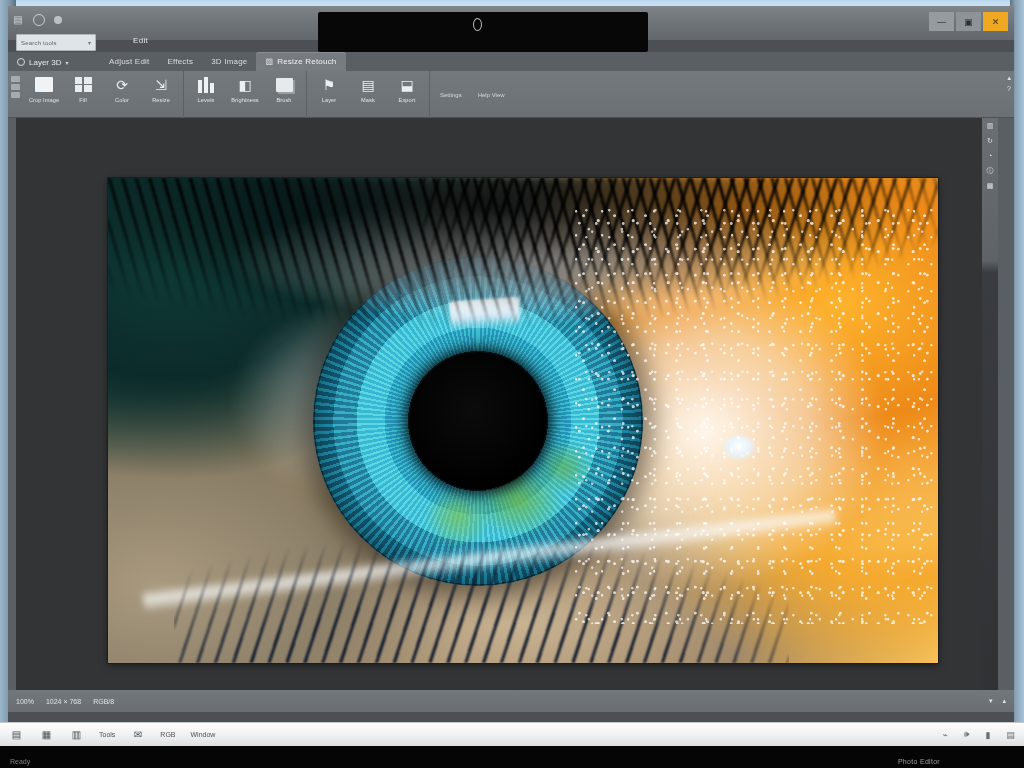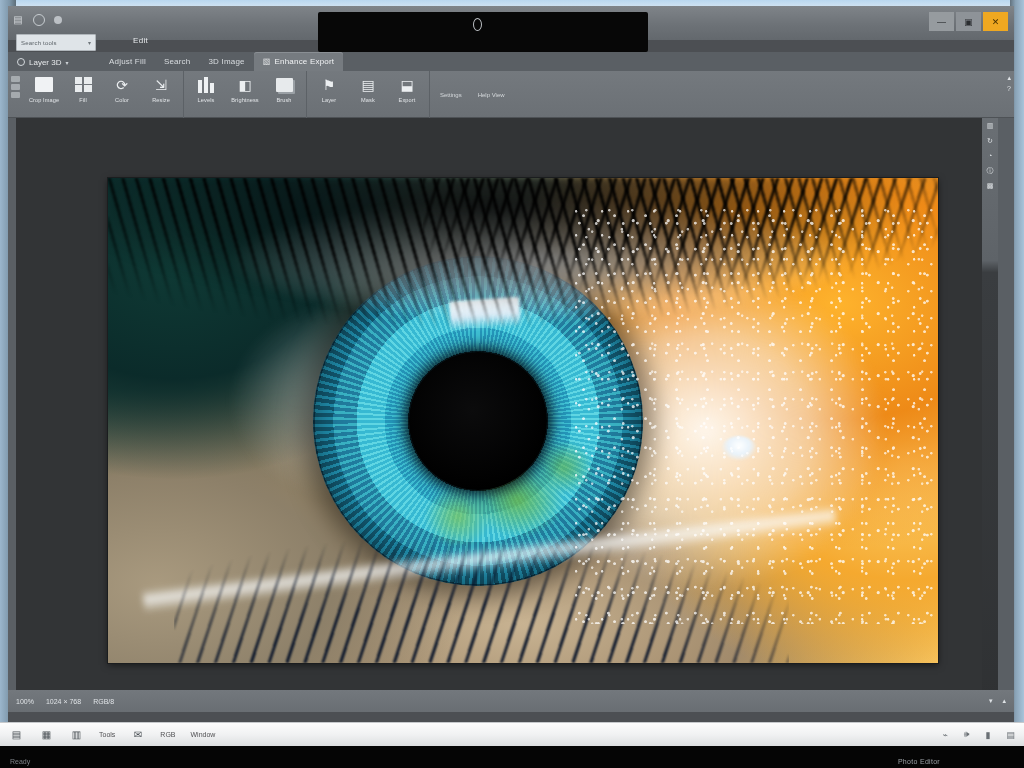--- a/index.html
+++ b/index.html
@@ -426,26 +426,26 @@
       <div class="qa-label">Edit</div>
     </div>
 
     <div class="tabstrip">
       <div class="tab-file">
         <span class="tf-circ"></span>
         <span class="tf-txt">Layer 3D</span>
         <span class="tf-arrow">▾</span>
       </div>
       <div class="tabs">
-        <div class="tab">Adjust Fill</div>
-        <div class="tab">Search</div>
+        <div class="tab">Adjust Edit</div>
+        <div class="tab">Effects</div>
         <div class="tab">3D Image</div>
         <div class="tab active">
           <span class="tab-pre">▧</span>
-          <span>Enhance Export</span>
+          <span>Resize Retouch</span>
         </div>
       </div>
     </div>
 
     <div class="ribbon">
       <div class="ribbon-launch">
         <i></i>
         <i></i>
         <i></i>
       </div>

